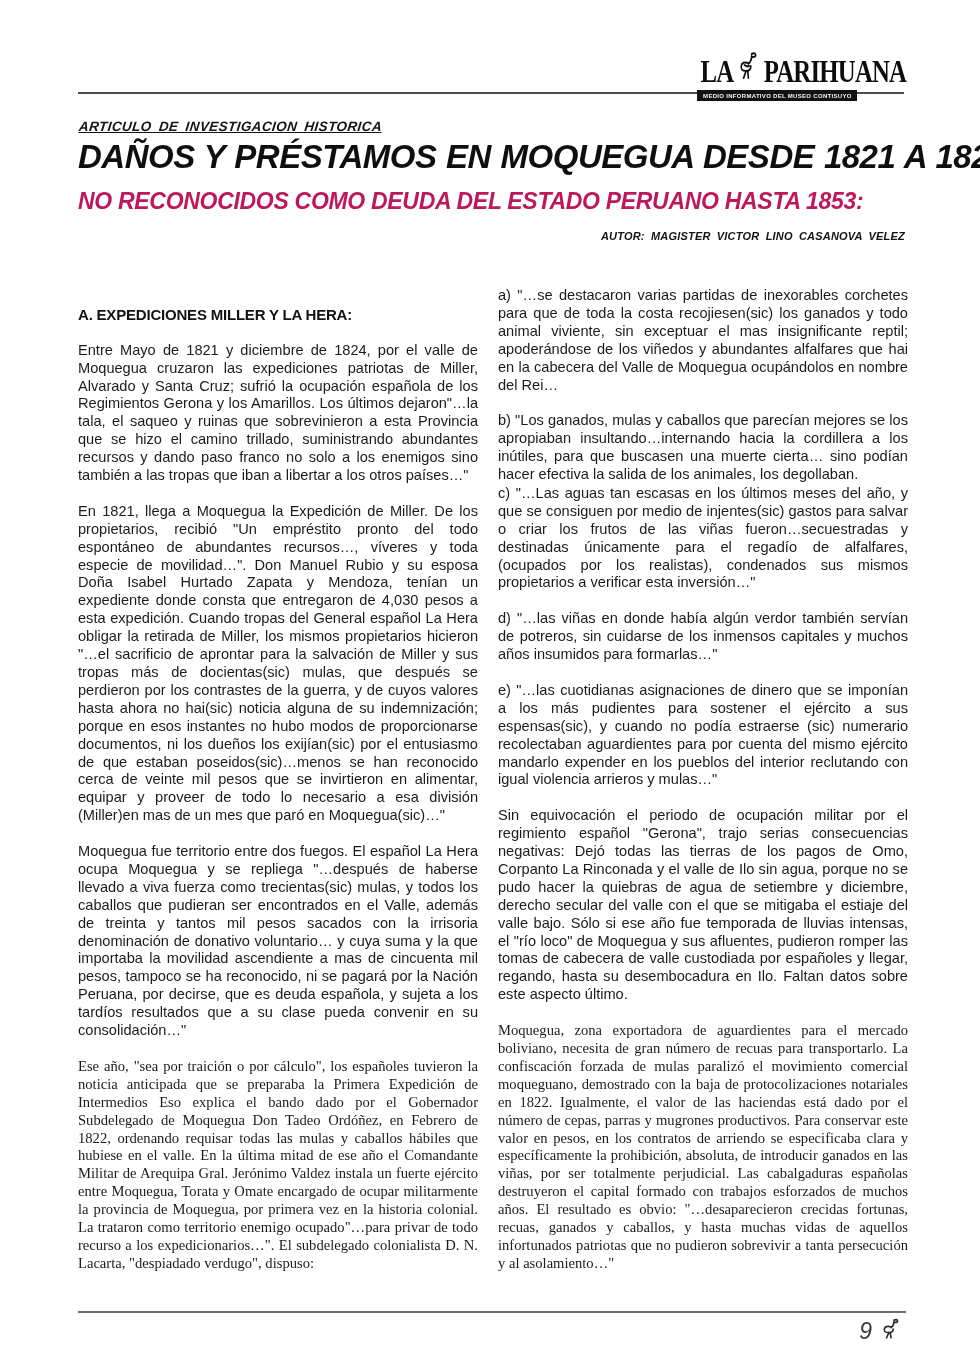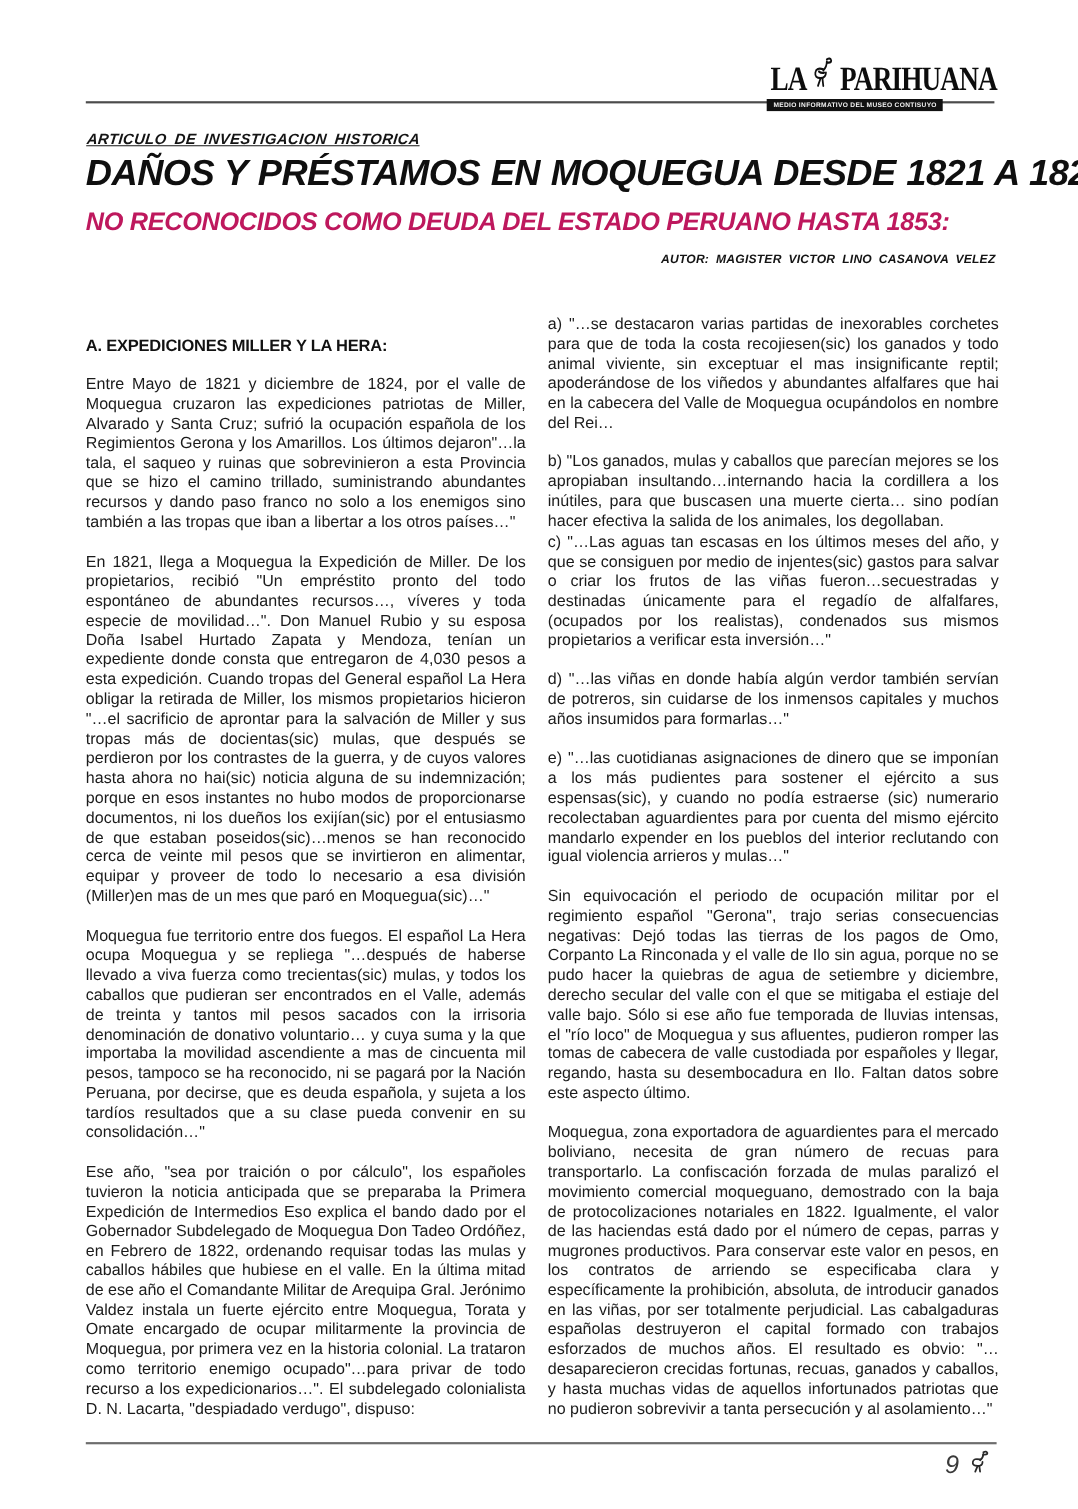--- a/index.html
+++ b/index.html
@@ -71,21 +71,21 @@
   }
   .col{
     font-size:14.6px;line-height:17.9px;text-align:justify;
     color:#1b1b1b;
   }
   .col-left{width:400px;}
   .col-divider{width:2px;background:#1d1d1d;margin:0 9px 8px 9px;}
   .col-right{width:410px;}
   .col p{margin:0 0 17.9px 0;}
   .col p.no-gap{margin-bottom:1px;}
-  .col p.last{margin-bottom:0;}
+  .col p.last{margin-bottom:0;font-family:Liberation Serif, serif;}
   .col h3{
     margin:0 0 17.9px 0;font-size:15px;line-height:17.9px;
     font-weight:bold;letter-spacing:-.2px;color:#121212;text-align:left;
   }
 
   
   .footer-rule{
     position:absolute;left:78px;right:74px;top:1311px;height:2px;
     background:#6d6d6d;
   }

